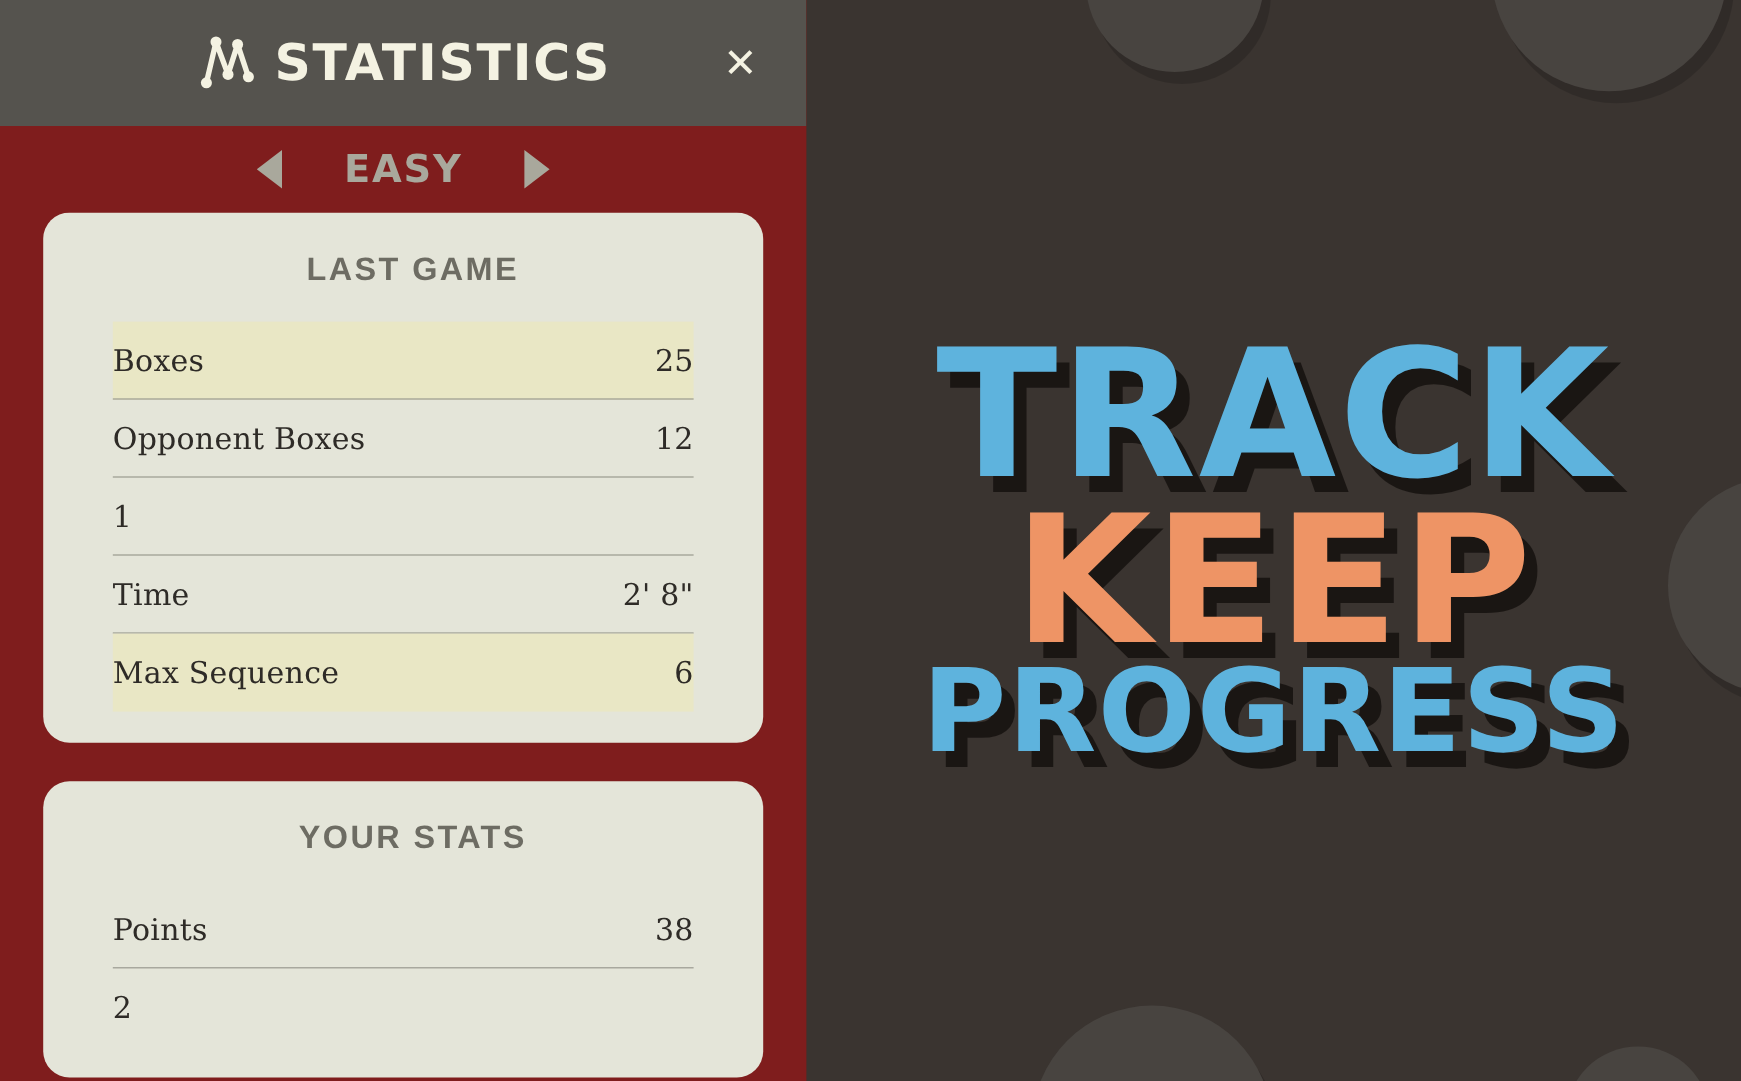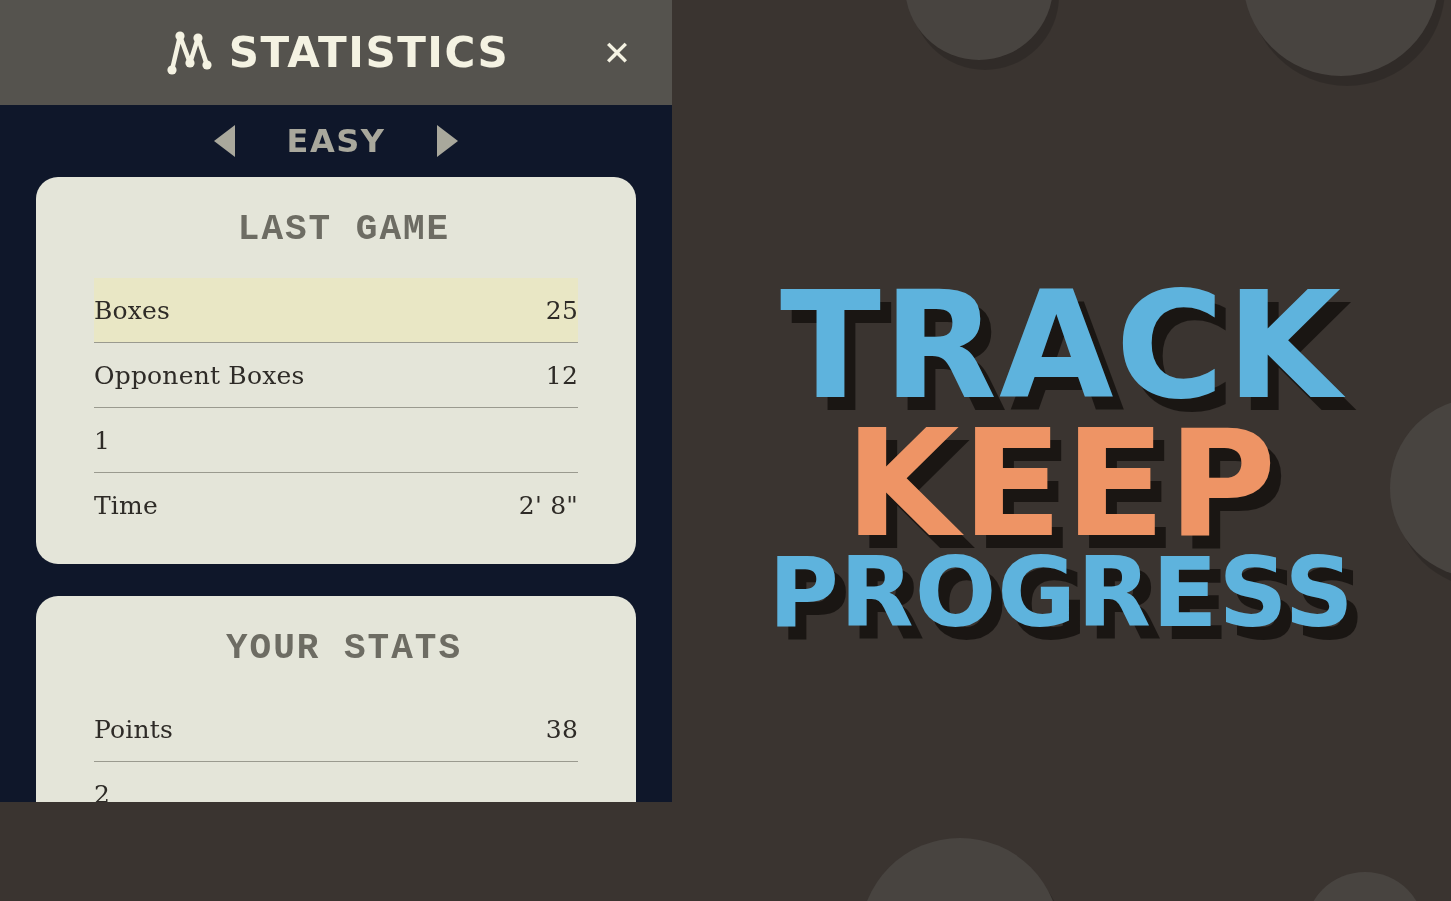--- a/index.html
+++ b/index.html
@@ -64,22 +64,22 @@
   .promo-line.l2 { font-size: 148px; color: #5eb3dd; letter-spacing: 2px; margin-top: -18px; }
   .promo-line.l3 { font-size: 96px;  color: #ee9465; letter-spacing: 1px; margin-top: 6px; }
   .promo-line.l4 { font-size: 96px;  color: #5eb3dd; letter-spacing: 1px; margin-top: -4px; }
 
   
   .panel {
     position: absolute;
     left: 0;
     top: 0;
     width: 672px;
-    height: 802px;
-    background: #0f172a;
+    height: 901px;
+    background: #7f1d1d;
     overflow: hidden;
     display: flex;
     flex-direction: column;
   }
 
   .panel-header {
     position: relative;
     height: 105px;
     flex: 0 0 105px;
     background: #55534e;
@@ -163,23 +163,23 @@
     box-sizing: border-box;
   }
 
   .card {
     background: #e4e5d9;
     border-radius: 22px;
     padding: 32px 0 26px 0;
     margin-bottom: 32px;
   }
   .card-title {
-    font-family: Liberation Mono, monospace;
-    font-weight: bold;
-    font-size: 36px;
+    font-family: Liberation Sans, sans-serif;
+    font-weight: bold;
+    font-size: 27px;
     letter-spacing: 2px;
     color: #6d6c63;
     text-transform: uppercase;
     text-align: center;
     margin: 0 0 28px 16px;
   }
   .rows { padding: 0 58px; }
   .stat-row {
     position: relative;
     display: flex;
@@ -263,20 +263,24 @@
             <span class="stat-label">Opponent Boxes</span>
             <span class="stat-value">12</span>
           </div>
           <div class="stat-row">
             <span class="stat-value">1</span>
           </div>
           <div class="stat-row">
             <span class="stat-label">Time</span>
             <span class="stat-value">2' 8"</span>
           </div>
+          <div class="stat-row highlight">
+            <span class="stat-label">Max Sequence</span>
+            <span class="stat-value">6</span>
+          </div>
         </div>
       </div>
 
       <div class="card">
         <div class="card-title">YOUR STATS</div>
         <div class="rows">
           <div class="stat-row">
             <span class="stat-label">Points</span>
             <span class="stat-value">38</span>
           </div>

